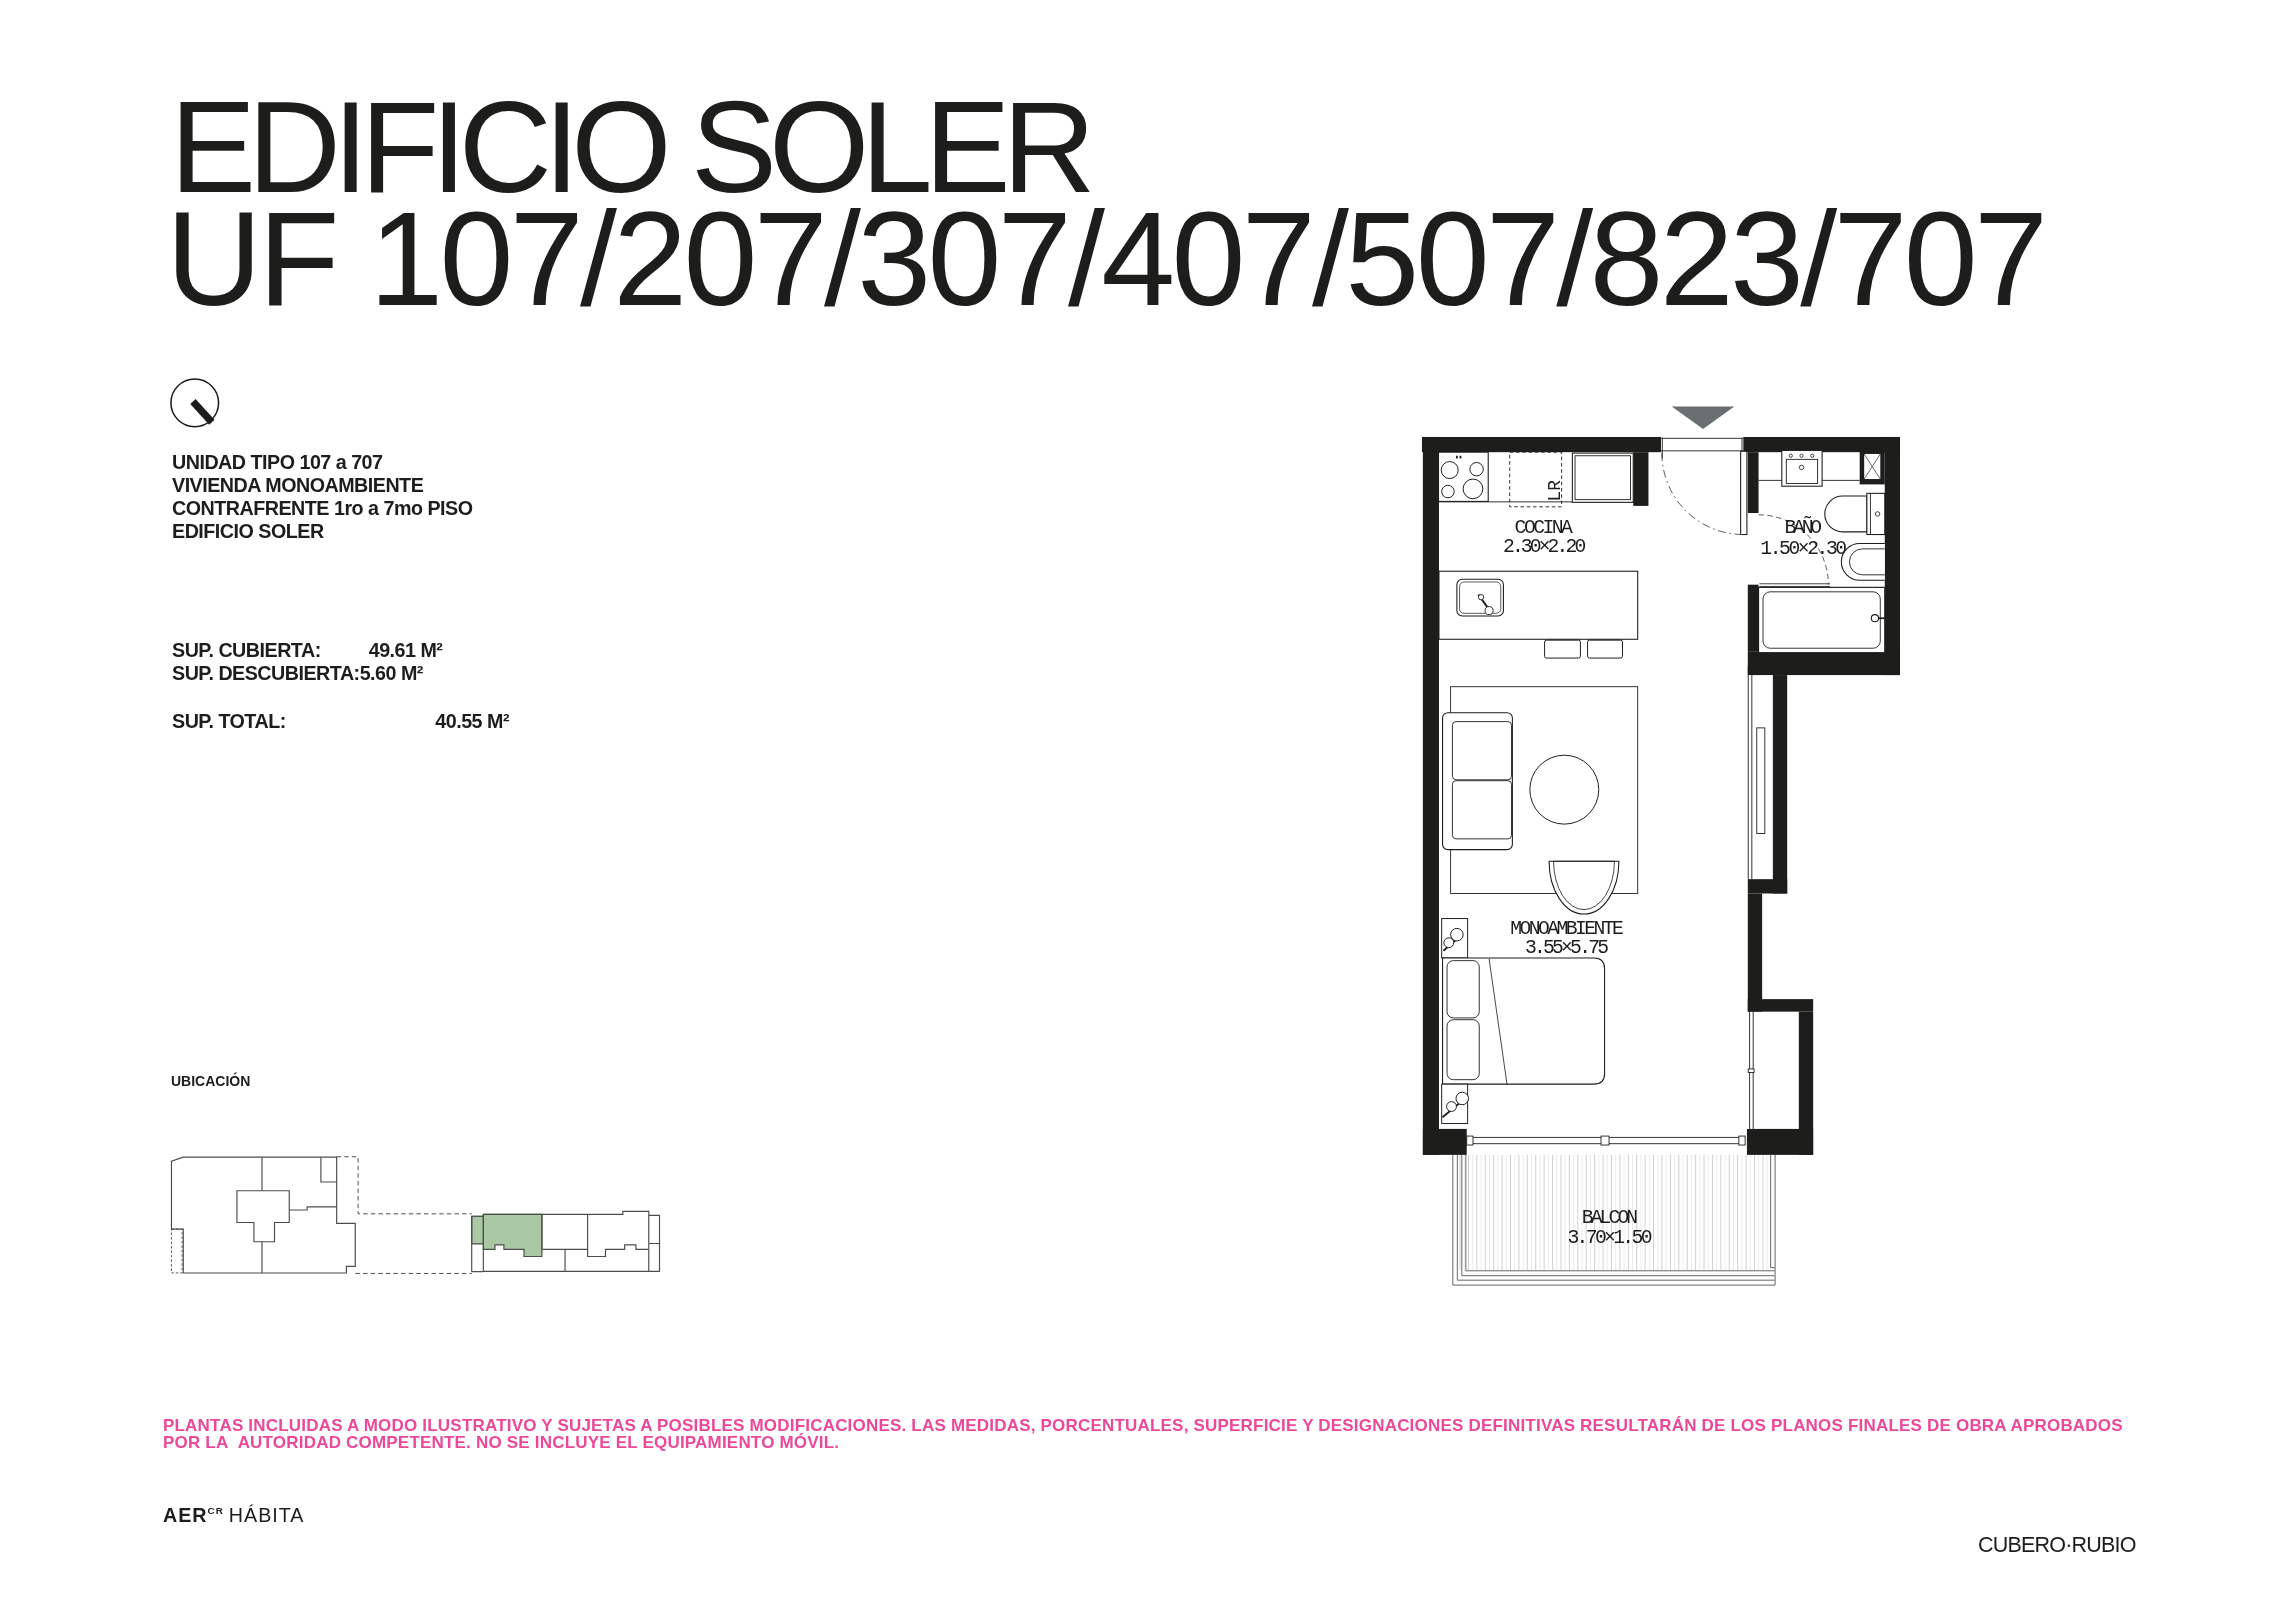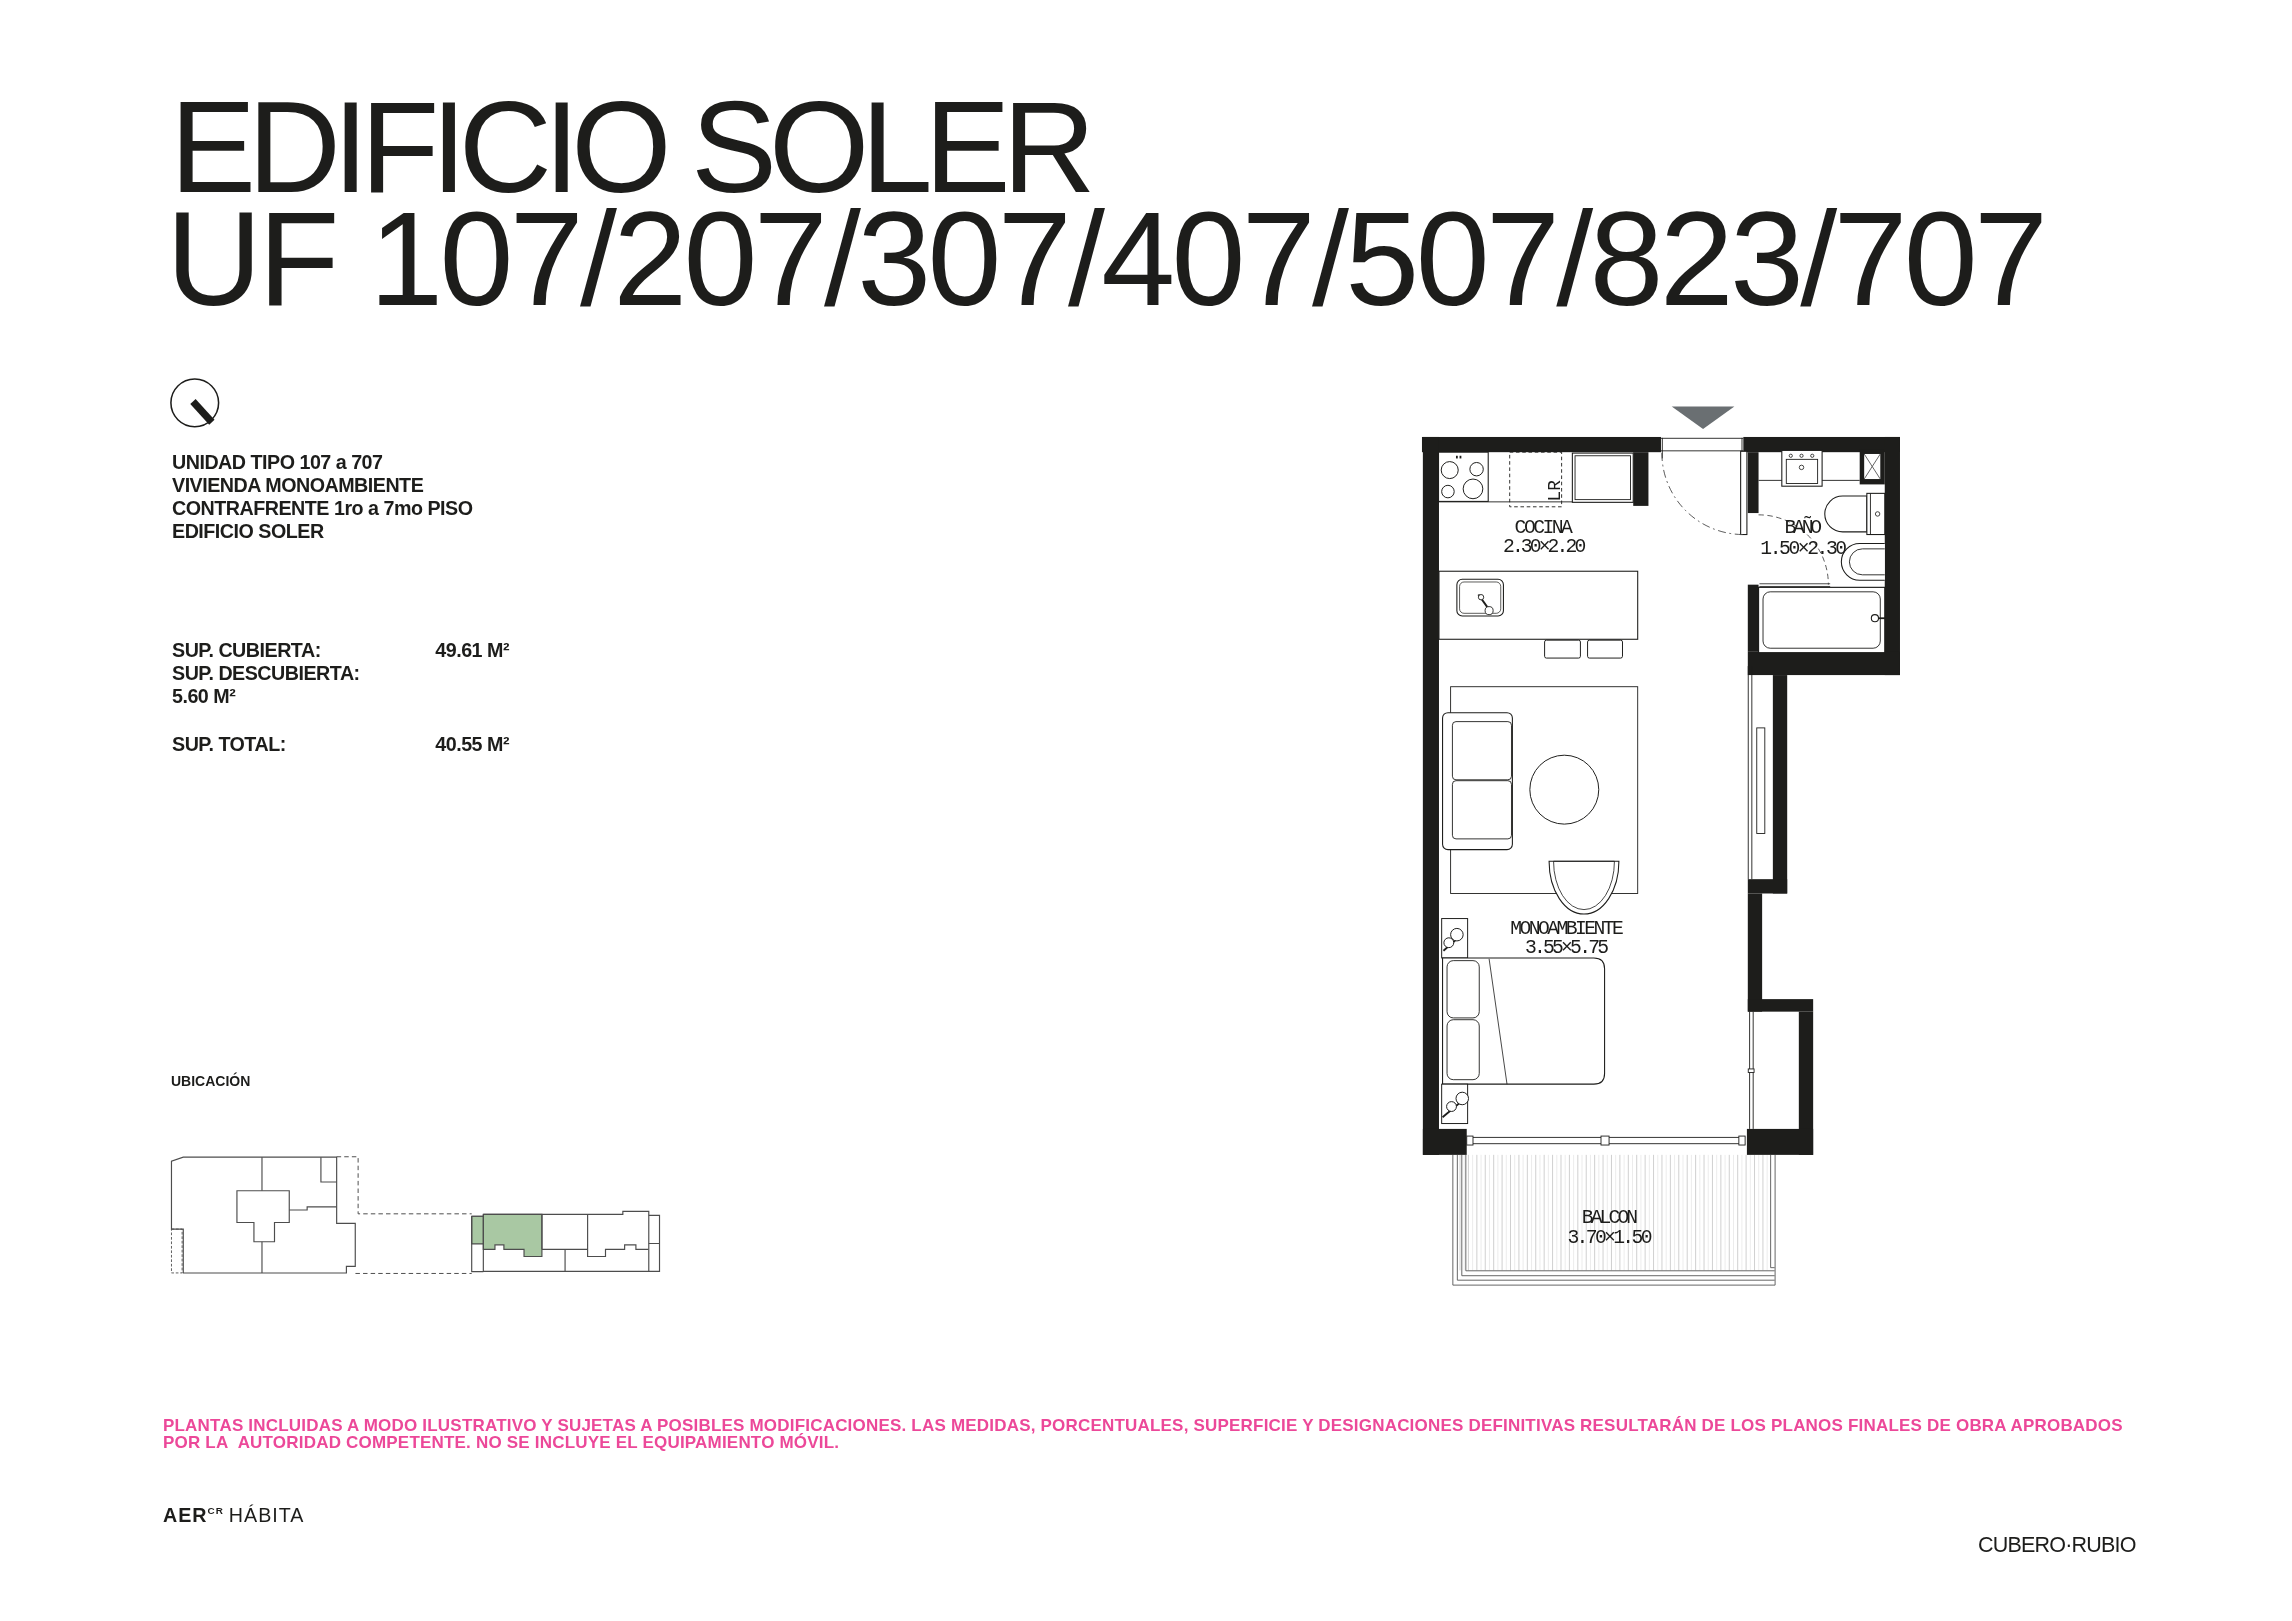--- a/index.html
+++ b/index.html
@@ -20,25 +20,25 @@
 </svg>
 
 <div class="abs" id="info" style="left:172px;top:451px;font-size:19.7px;font-weight:700;line-height:23px;letter-spacing:-0.5px;white-space:nowrap;">
 UNIDAD TIPO 107 a 707<br>
 VIVIENDA MONOAMBIENTE<br>
 CONTRAFRENTE 1ro a 7mo PISO<br>
 EDIFICIO SOLER
 </div>
 
 <div class="abs" id="sup" style="left:172px;top:639px;font-size:19.7px;font-weight:700;line-height:23px;letter-spacing:-0.5px;width:337px;">
-  <div style="display:flex;justify-content:space-between;">
+  <div style="display:flex;gap:48px;">
       <span>SUP. CUBIERTA:</span>
       <span>49.61 M²</span>
     </div>
-  <div style="display:flex;justify-content:flex-start;flex-direction:column;">
+  <div style="display:flex;justify-content:flex-start;">
       <span>SUP. DESCUBIERTA:</span>
       <span>5.60 M²</span>
     </div>
   <div style="height:25px;"></div>
   <div style="display:flex;justify-content:space-between;text-align:center;">
       <span>SUP. TOTAL:</span>
       <span>40.55 M²</span>
     </div>
 </div>
 

